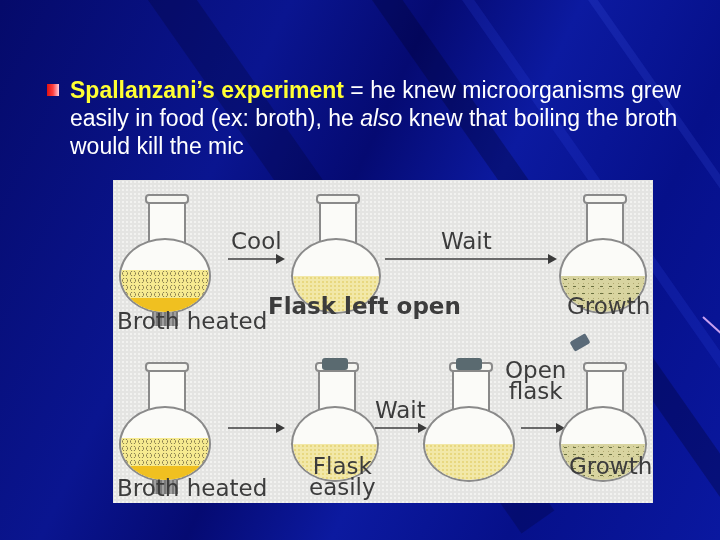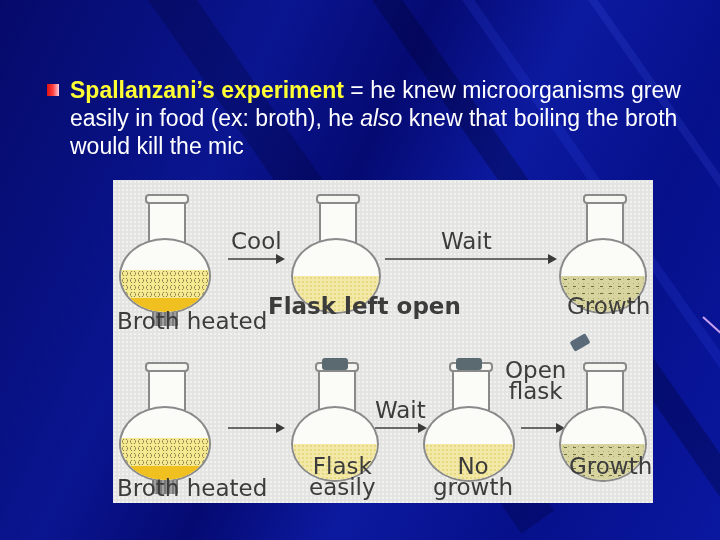--- a/index.html
+++ b/index.html
@@ -128,21 +128,20 @@
   <div class="lbl" style="left:262px; top:220px;">Wait</div>
 
   <div class="flask" style="left:310px; top:186px; width:92px; height:120px;">
     <div class="neck"></div>
       <div class="rim"></div>
       <div class="stopper"></div>
     <div class="bulb">
         <div class="broth clear"></div>
       </div>
   </div>
-  <div class="lbl" style="left:320px; top:276px;"><span>No</span><br><span>growth</span></div>
 
   <div class="arrow" style="left:408px; top:247px; width:42px;"></div>
   <div class="lbl" style="left:392px; top:180px;"><span>Open</span><br><span>flask</span></div>
 
   <div class="loose-stopper"></div>
   <div class="flask" style="left:446px; top:186px; width:88px; height:120px;">
     <div class="neck"></div>
       <div class="rim"></div>
     <div class="bulb">
         <div class="broth cloudy"></div>

